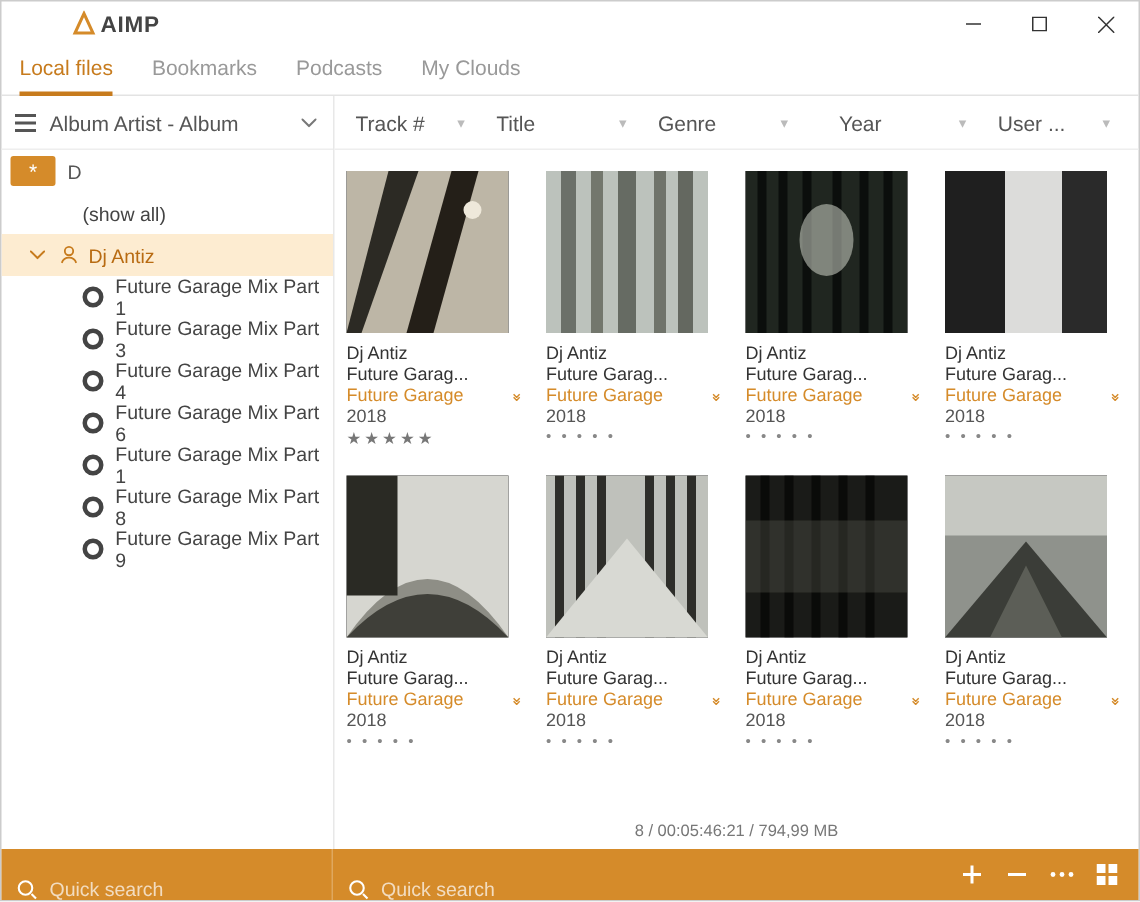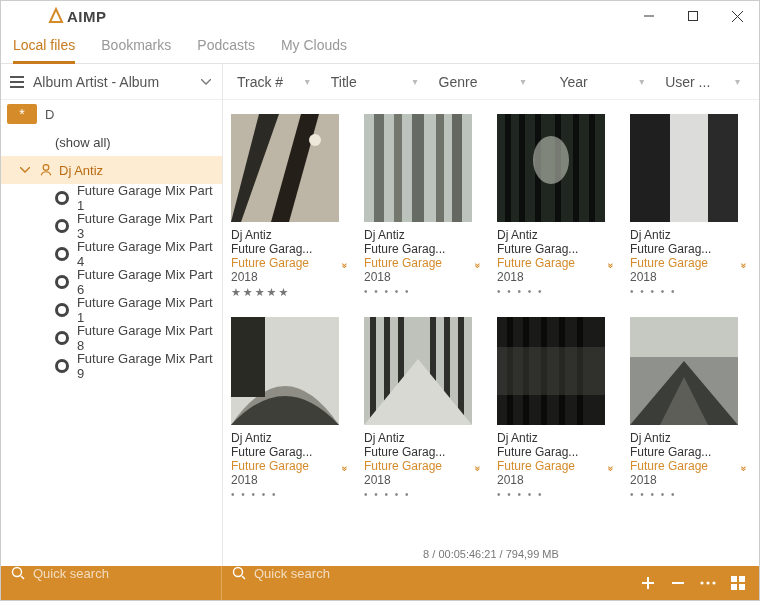--- a/index.html
+++ b/index.html
@@ -41,21 +41,21 @@
 .card .artist { font-size: 12px; color: #333; margin-top: 6px; white-space: nowrap; overflow: hidden; text-overflow: ellipsis; }
 .dl-row { display: flex; align-items: center; gap: 6px; }
 .card .album { font-size: 12px; color: #333; white-space: nowrap; overflow: hidden; text-overflow: ellipsis; flex: 1; }
 .chevdown { color: #d58b2a; font-size: 11px; line-height: 8px; display: flex; flex-direction: column; }
 .card .genre { font-size: 12px; color: #d58b2a; white-space: nowrap; overflow: hidden; text-overflow: ellipsis; flex: 1; }
 .card .year { font-size: 12px; color: #555; }
 .rating { color: #888; font-size: 10px; letter-spacing: 2px; margin-top: 2px; }
 .rating.filled { color: #777; font-size: 11px; }
 .status { font-size: 11px; color: #777; text-align: center; padding: 4px 0 6px 0; }
 .footer { height: 34px; background: #d58b2a; display: flex; align-items: center; color: #fff; font-size: 13px; }
-.qs { display: flex; align-items: flex-start; gap: 8px; padding: 0 10px; height: 100%; }
+.qs { display: flex; align-items: flex-end; gap: 8px; padding: 0 10px; height: 100%; }
 .qs-left { width: 221px; border-right: 1px solid rgba(255,255,255,0.25); }
 .qs input { background: transparent; border: none; outline: none; color: #fff; width: 100%; font-size: 13px; }
 .qs input::placeholder { color: #f2dcc0; }
 .footer-spacer { flex: 1; }
 .footer-btns { display: flex; gap: 0; padding-right: 6px; }
 .f-btn { width: 30px; height: 34px; display: flex; align-items: center; justify-content: center; color: #fff; cursor: pointer; }
 .user-icon { width:14px; height:14px; }
 svg { display: block; }
 </style>
 </head>

